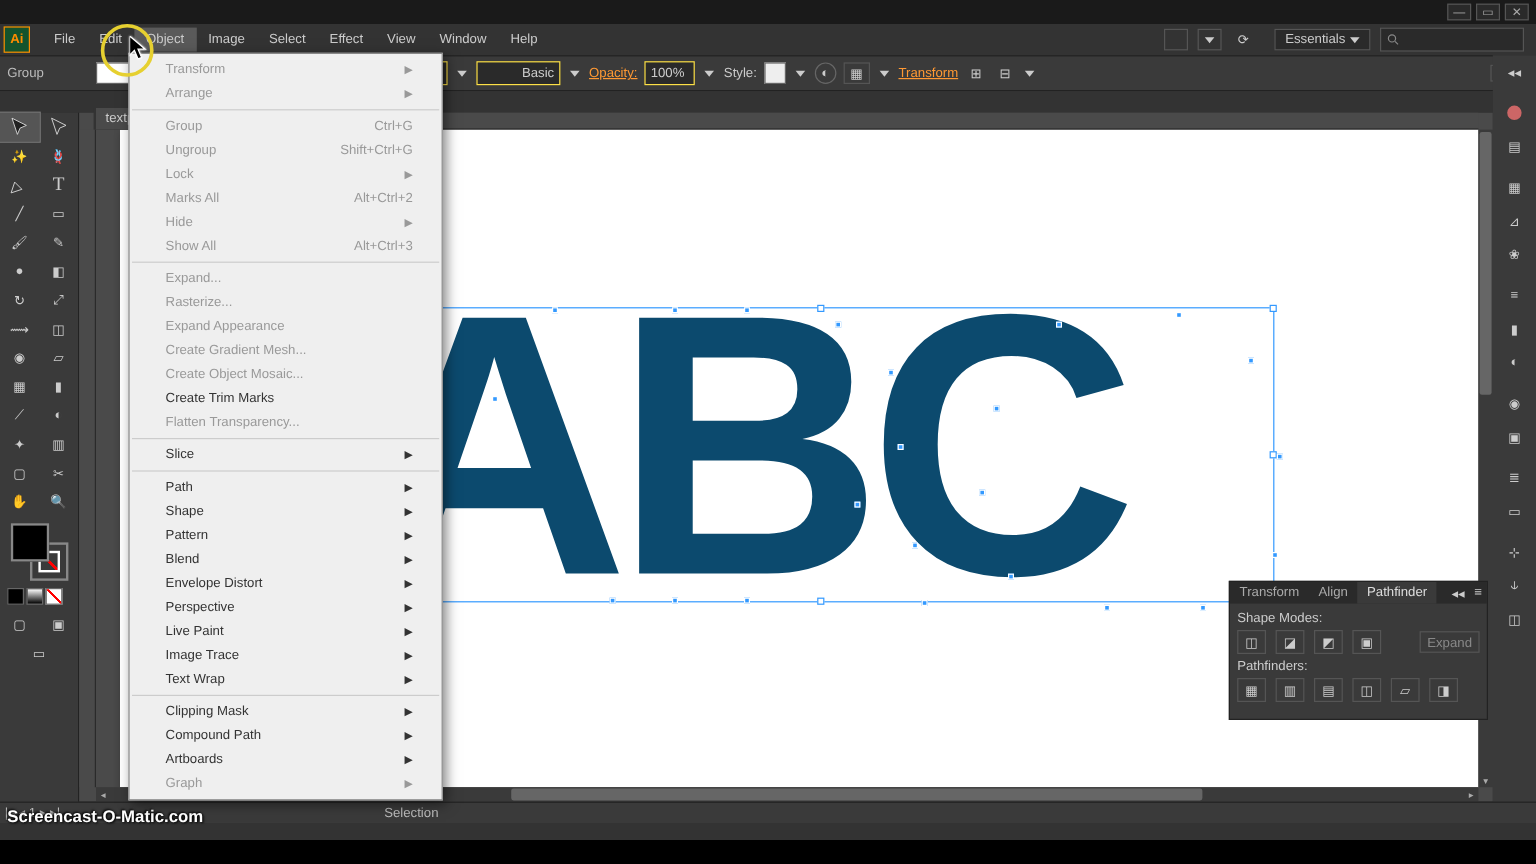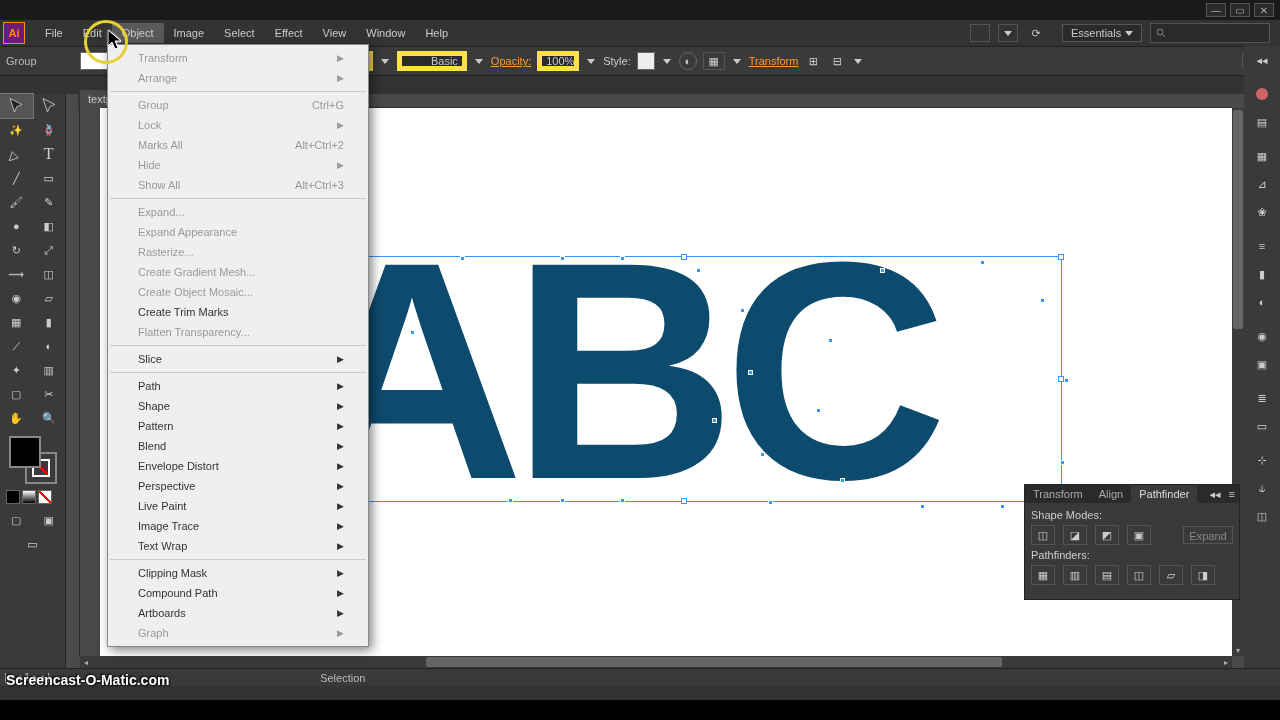--- a/index.html
+++ b/index.html
@@ -1,35 +1,35 @@
 <!DOCTYPE html>
 <html><head>
 <meta charset="utf-8">
 <style>
 *{margin:0;padding:0;box-sizing:border-box;font-family:"Segoe UI",Tahoma,sans-serif;font-size:11px;user-select:none}
 body{width:1280px;height:720px;background:#000;overflow:hidden;position:relative}
 .app{width:1280px;height:700px;background:#333;position:relative}
 .titlebar{height:20px;background:#1a1a1a;display:flex;align-items:center;justify-content:flex-end;padding:0 4px}
 .winbtn{width:20px;height:14px;margin:0 2px;display:inline-flex;align-items:center;justify-content:center;color:#aaa;border:1px solid #555;background:#2a2a2a;font-size:10px}
 .menubar{height:26px;background:#333;display:flex;align-items:center;padding-left:3px;color:#ccc}
-.ai-logo{width:22px;height:22px;background:#701a75;border:1px solid #ff8c00;display:flex;align-items:center;justify-content:center;color:#ff8c00;font-weight:bold;font-size:11px;margin-right:10px}
+.ai-logo{width:22px;height:22px;background:#14532d;border:1px solid #ff8c00;display:flex;align-items:center;justify-content:center;color:#ff8c00;font-weight:bold;font-size:11px;margin-right:10px}
 .menuitem{padding:4px 10px;cursor:pointer}
 .menuitem.active{background:#5a5a5a}
 .menubar-right{margin-left:auto;display:flex;align-items:center;gap:8px;padding-right:10px}
 .workspace-sel{background:#2a2a2a;border:1px solid #555;color:#ccc;padding:2px 8px;width:80px;display:flex;justify-content:space-between;align-items:center}
 .search{background:#2a2a2a;border:1px solid #555;width:120px;height:20px;display:flex;align-items:center;padding:0 4px}
 .search svg{fill:#888}
 .controlbar{height:30px;background:#3a3a3a;display:flex;align-items:center;padding:0 6px;color:#ccc;gap:6px;border-top:1px solid #222;border-bottom:1px solid #222}
 .sel-label{color:#bbb;margin-right:8px;width:60px}
 .swatch{width:28px;height:18px;border:1px solid #666;background:#fff;position:relative}
 .swatch.none::after{content:"";position:absolute;left:0;top:0;right:0;bottom:0;background:linear-gradient(to top right,transparent 45%,red 45%,red 55%,transparent 55%)}
 .dd{width:12px;height:18px;display:flex;align-items:center;justify-content:center}
 .tri{width:0;height:0;border-left:4px solid transparent;border-right:4px solid transparent;border-top:5px solid #ccc}
 .stroke-lbl{color:#ff9933;text-decoration:underline}
-.field{background:#2a2a2a;border:5px solid #fde047;height:20px;padding:0 4px;color:#ccc;display:flex;align-items:center}
+.field{background:#2a2a2a;border:1px solid #fde047;height:20px;padding:0 4px;color:#ccc;display:flex;align-items:center}
 .tabstrip{height:18px;background:#333;display:flex;padding-left:2px}
 .tab{background:#4a4a4a;color:#ccc;padding:2px 8px;display:flex;align-items:center;gap:6px;font-size:10px}
 .tab .close{color:#999;cursor:pointer}
 .main{position:absolute;top:94px;left:66px;right:36px;bottom:32px;background:#4a4a4a}
 .ruler-h{position:absolute;top:0;left:14px;right:12px;height:14px;background:#4a4a4a;border-bottom:1px solid #2a2a2a}
 .ruler-v{position:absolute;top:14px;left:0;bottom:12px;width:14px;background:#4a4a4a;border-right:1px solid #2a2a2a}
 .canvas-wrap{position:absolute;top:14px;left:14px;right:12px;bottom:12px;background:#4a4a4a;overflow:hidden}
 .artboard{position:absolute;left:20px;top:0;width:1240px;height:620px;background:#fff;box-shadow:2px 2px 6px rgba(0,0,0,.4)}
 .bbox{position:absolute;left:206px;top:148px;width:756px;height:246px;border:1px solid #3399ff}
 .handle{position:absolute;width:6px;height:6px;background:#fff;border:1px solid #3399ff}
@@ -398,44 +398,48 @@
       <div class="dd-item dis">
         <span>Arrange</span>
         <span class="arrow">▶</span>
       </div>
       <div class="dd-sep"></div>
       <div class="dd-item dis">
         <span>Group</span>
         <span>Ctrl+G</span>
       </div>
       <div class="dd-item dis">
+        <span>Ungroup</span>
+        <span>Shift+Ctrl+G</span>
+      </div>
+      <div class="dd-item dis">
         <span>Lock</span>
         <span class="arrow">▶</span>
       </div>
       <div class="dd-item dis">
         <span>Marks All</span>
         <span>Alt+Ctrl+2</span>
       </div>
       <div class="dd-item dis">
         <span>Hide</span>
         <span class="arrow">▶</span>
       </div>
       <div class="dd-item dis">
         <span>Show All</span>
         <span>Alt+Ctrl+3</span>
       </div>
       <div class="dd-sep"></div>
       <div class="dd-item dis">
         <span>Expand...</span>
       </div>
       <div class="dd-item dis">
+        <span>Rasterize...</span>
+      </div>
+      <div class="dd-item dis">
         <span>Expand Appearance</span>
-      </div>
-      <div class="dd-item dis">
-        <span>Rasterize...</span>
       </div>
       <div class="dd-item dis">
         <span>Create Gradient Mesh...</span>
       </div>
       <div class="dd-item dis">
         <span>Create Object Mosaic...</span>
       </div>
       <div class="dd-item">
         <span>Create Trim Marks</span>
       </div>

